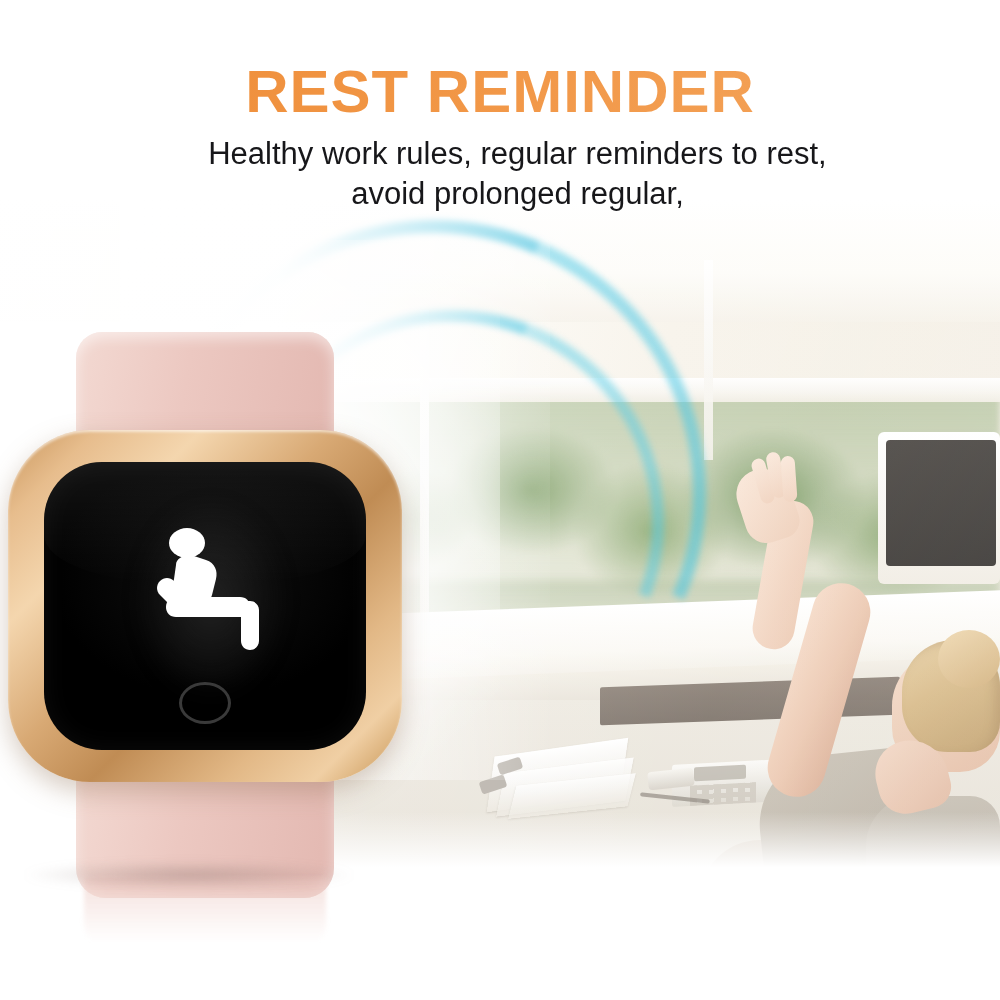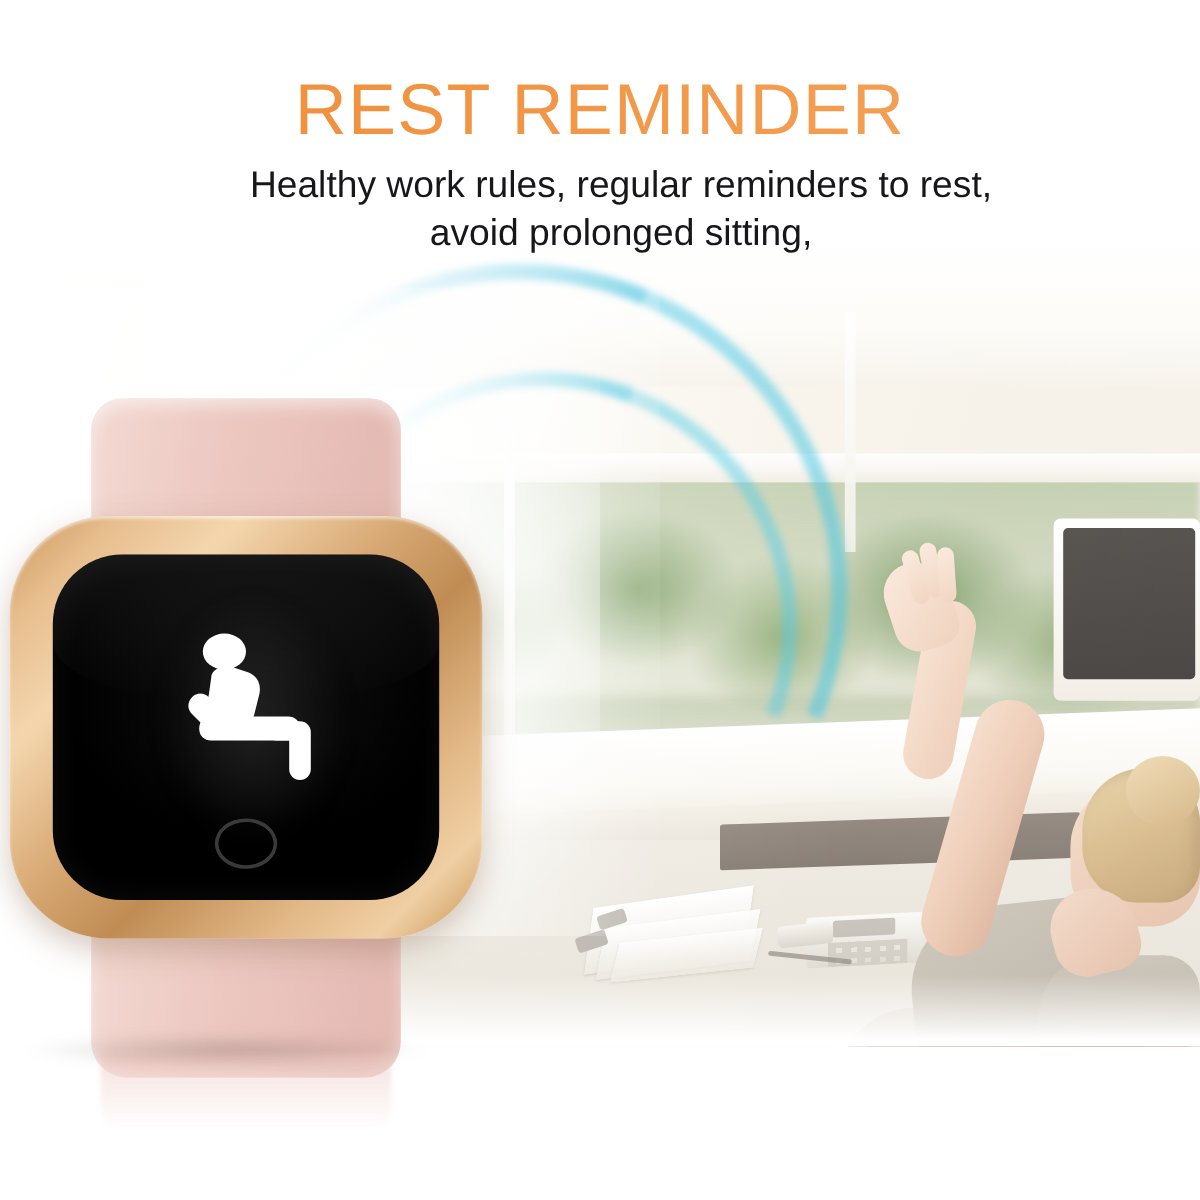--- a/index.html
+++ b/index.html
@@ -23,21 +23,21 @@
   .headline {
     position: absolute;
     left: 0;
     top: 62px;
     width: 1000px;
     text-align: center;
     z-index: 40;
   }
   .headline .title {
     font-size: 60px;
-    font-weight: normal;
+    font-weight: bold;
     letter-spacing: 1px;
     line-height: 1.0;
     color: #f0933f;
     background: linear-gradient(90deg, #ee8b35 0%, #f2994a 55%, #f4a65e 100%);
     -webkit-background-clip: text;
     background-clip: text;
     -webkit-text-fill-color: transparent;
     white-space: nowrap;
     text-align: center;
   }
@@ -450,21 +450,21 @@
 </style>
 </head>
 <body>
 
 <div id="stage">
 
   <div class="headline">
     <div class="title">REST REMINDER</div>
     <div class="subtitle">
       <span class="line">Healthy work rules, regular reminders to rest,</span>
-      <span class="line">avoid prolonged sitting,</span>
+      <span class="line">avoid prolonged regular,</span>
     </div>
   </div>
 
   <div class="photo">
     <div class="base"></div>
     <div class="win-head"></div>
     <div class="trees"></div>
     <div class="trees-low"></div>
     <div class="win-sill"></div>
     <div class="win-mullion" style="left:420px"></div>

